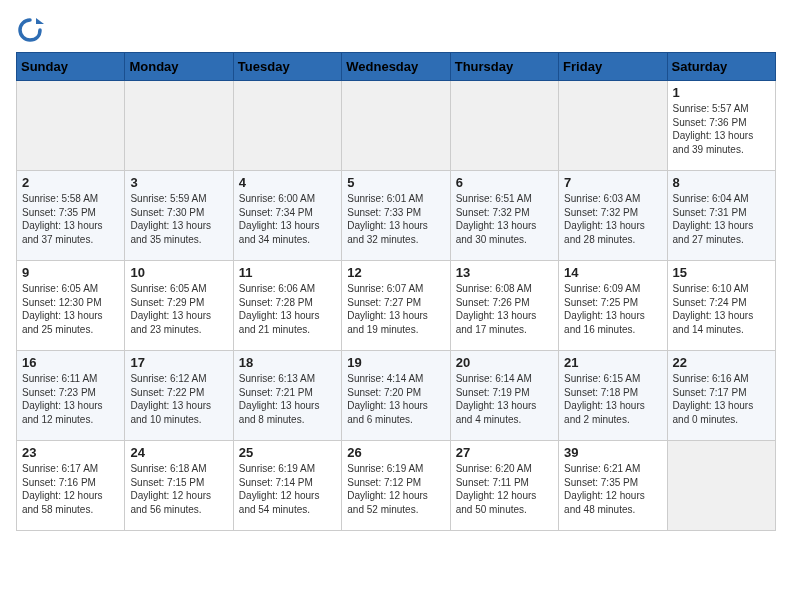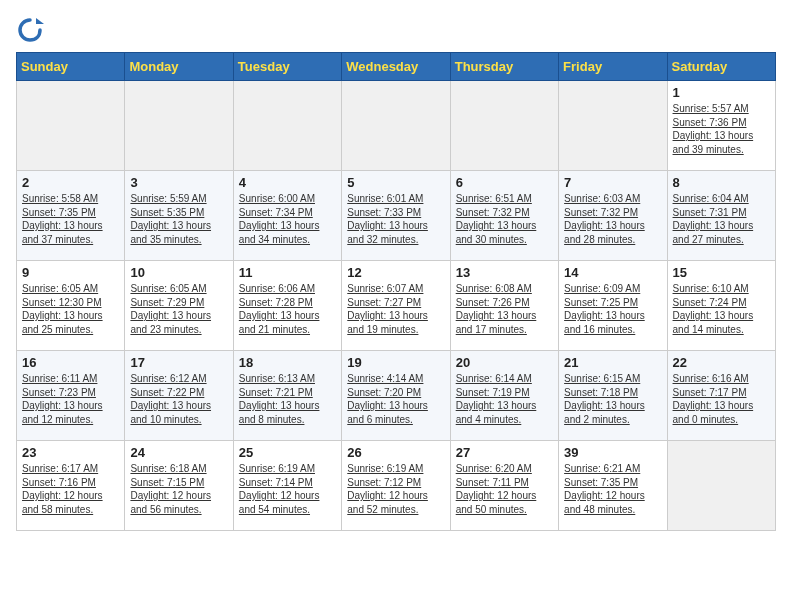--- a/index.html
+++ b/index.html
@@ -46,21 +46,21 @@
       font-size: 15px;
       color: #444;
     }
     table {
       width: 100%;
       border-collapse: collapse;
       table-layout: fixed;
     }
     thead th {
       background: #2e6db4;
-      color: #fde047;
+      color: #000000;
       font-size: 13px;
       font-weight: bold;
       padding: 6px 4px;
       text-align: left;
       border: 1px solid #1a4f8f;
     }
     td {
       border: 1px solid #ccc;
       vertical-align: top;
       padding: 4px 5px;
@@ -72,21 +72,20 @@
       font-size: 13px;
       font-weight: bold;
       color: #222;
       display: block;
       margin-bottom: 2px;
     }
     .day-info {
       font-size: 10px;
       color: #333;
       line-height: 1.35;
-      text-decoration: underline;
     }
     td.empty {
       background: #f9f9f9;
     }
     tr:nth-child(odd) td {
       background: #fff;
     }
     tr:nth-child(even) td {
       background: #f4f7fb;
     }
@@ -147,21 +146,21 @@
         <td>
           <span class="day-num">2</span>
           <div class="day-info">Sunrise: 5:58 AM
 Sunset: 7:35 PM
 Daylight: 13 hours
 and 37 minutes.</div>
         </td>
         <td>
           <span class="day-num">3</span>
           <div class="day-info">Sunrise: 5:59 AM
-Sunset: 5:35 PM
+Sunset: 7:30 PM
 Daylight: 13 hours
 and 35 minutes.</div>
         </td>
         <td>
           <span class="day-num">4</span>
           <div class="day-info">Sunrise: 6:00 AM
 Sunset: 7:34 PM
 Daylight: 13 hours
 and 34 minutes.</div>
         </td>

